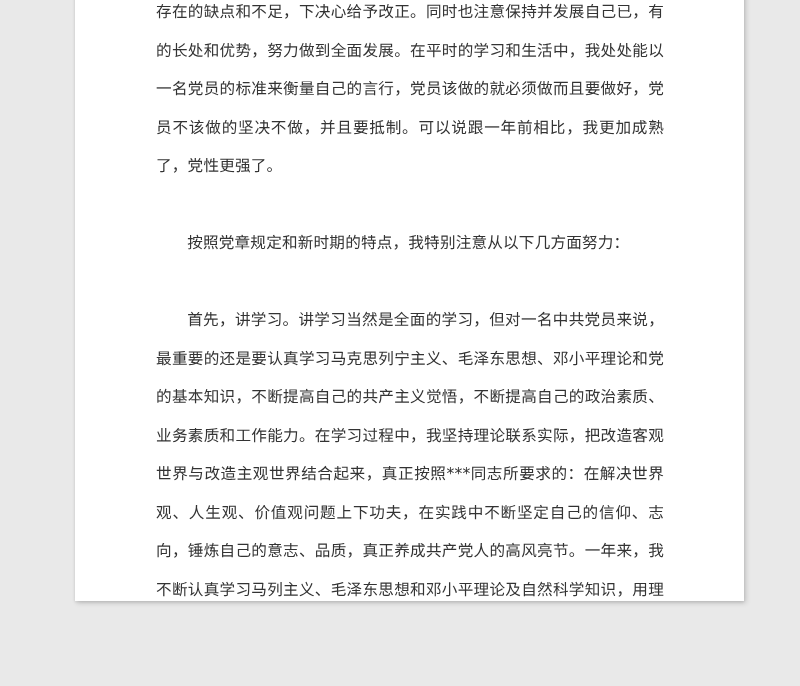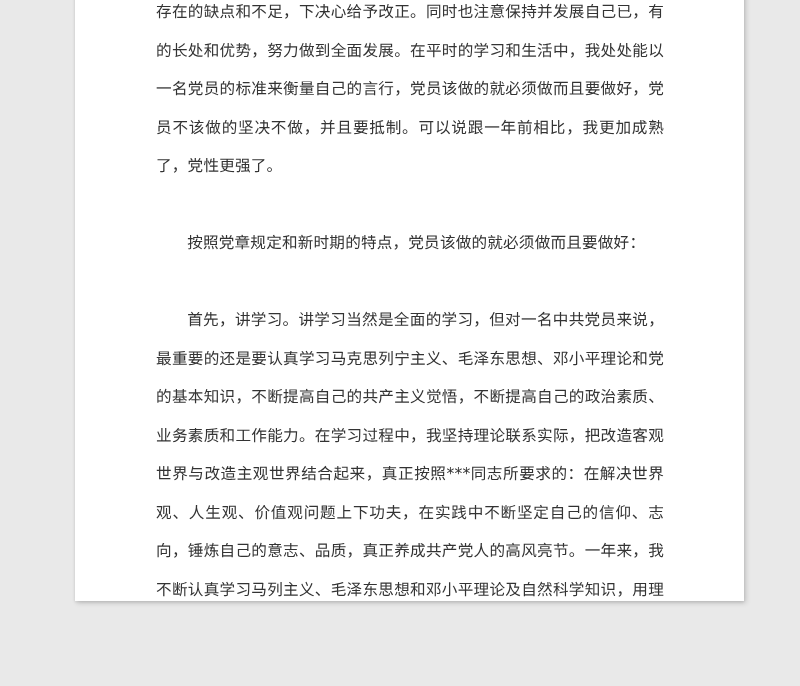--- a/index.html
+++ b/index.html
@@ -77,21 +77,21 @@
 <body>
 
 <div id="doc-viewport">
 
   <div id="page-sheet">
 
     <div id="page-body">
 
       <p class="para" id="para-continuation">存在的缺点和不足，下决心给予改正。同时也注意保持并发展自己已，有的长处和优势，努力做到全面发展。在平时的学习和生活中，我处处能以一名党员的标准来衡量自己的言行，党员该做的就必须做而且要做好，党员不该做的坚决不做，并且要抵制。可以说跟一年前相比，我更加成熟了，党性更强了。</p>
 
-      <p class="para indent" id="para-outline">按照党章规定和新时期的特点，党员该做的就必须做而且要做好：</p>
+      <p class="para indent" id="para-outline">按照党章规定和新时期的特点，我特别注意从以下几方面努力：</p>
 
       <p class="para indent" id="para-study">首先，讲学习。讲学习当然是全面的学习，但对一名中共党员来说，最重要的还是要认真学习马克思列宁主义、毛泽东思想、邓小平理论和党的基本知识，不断提高自己的共产主义觉悟，不断提高自己的政治素质、业务素质和工作能力。在学习过程中，我坚持理论联系实际，把改造客观世界与改造主观世界结合起来，真正按照***同志所要求的：在解决世界观、人生观、价值观问题上下功夫，在实践中不断坚定自己的信仰、志向，锤炼自己的意志、品质，真正养成共产党人的高风亮节。一年来，我不断认真学习马列主义、毛泽东思想和邓小平理论及自然科学知识，用理论、用知识武装头脑、指导实践，始终以饱满的政治热情、积极的工作态度为实现崇高理想而坚持不懈地努力。通</p>
 
     </div>
 
   </div>
 
 </div>
 
 </body></html>

